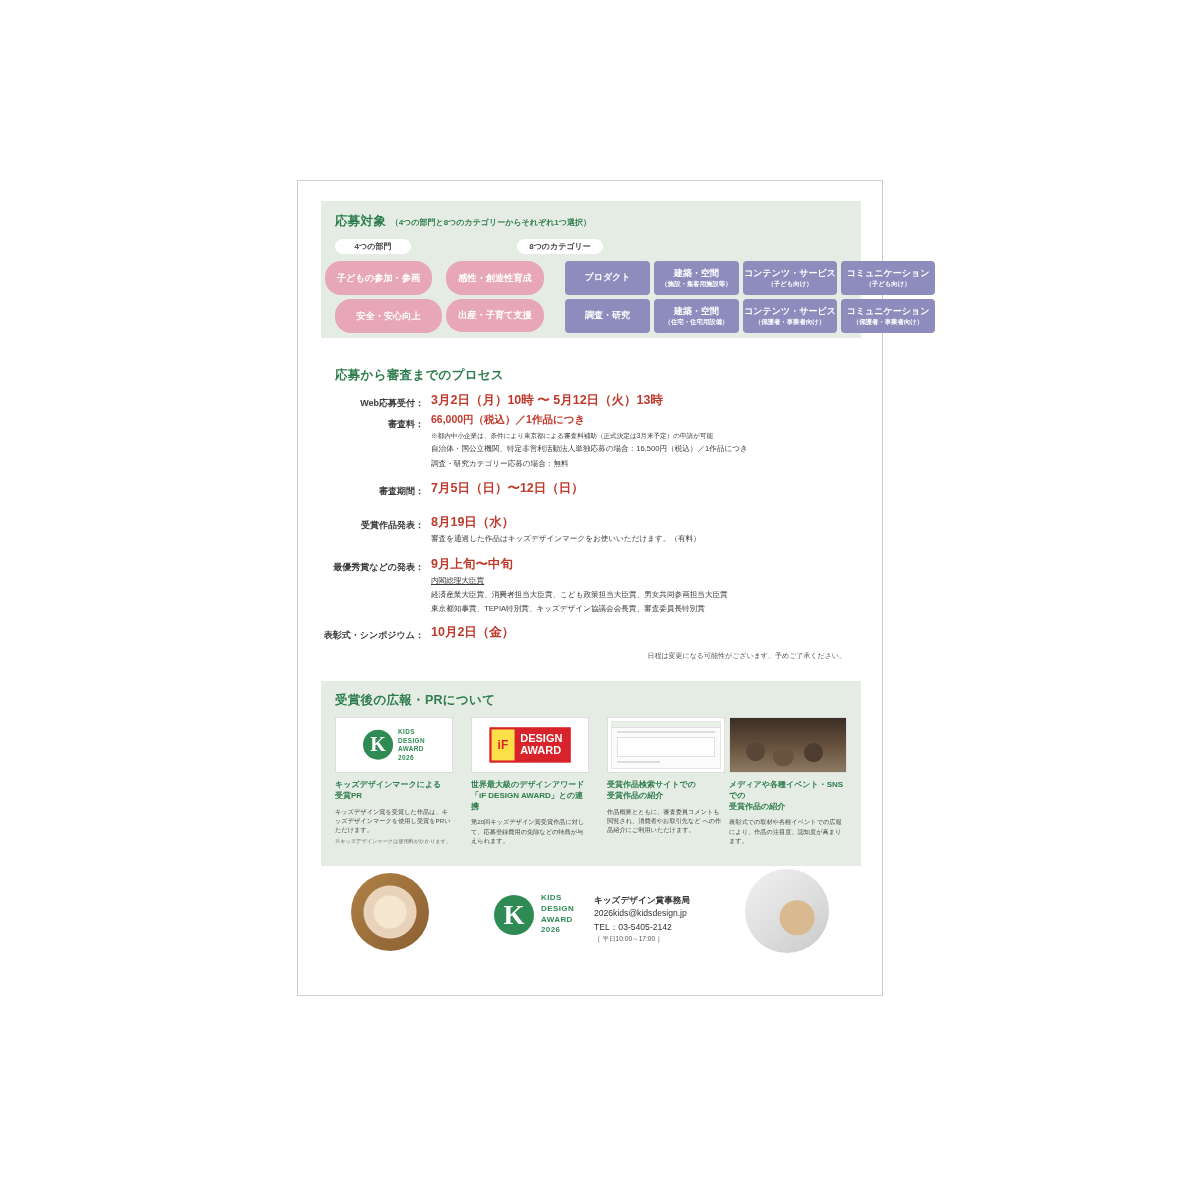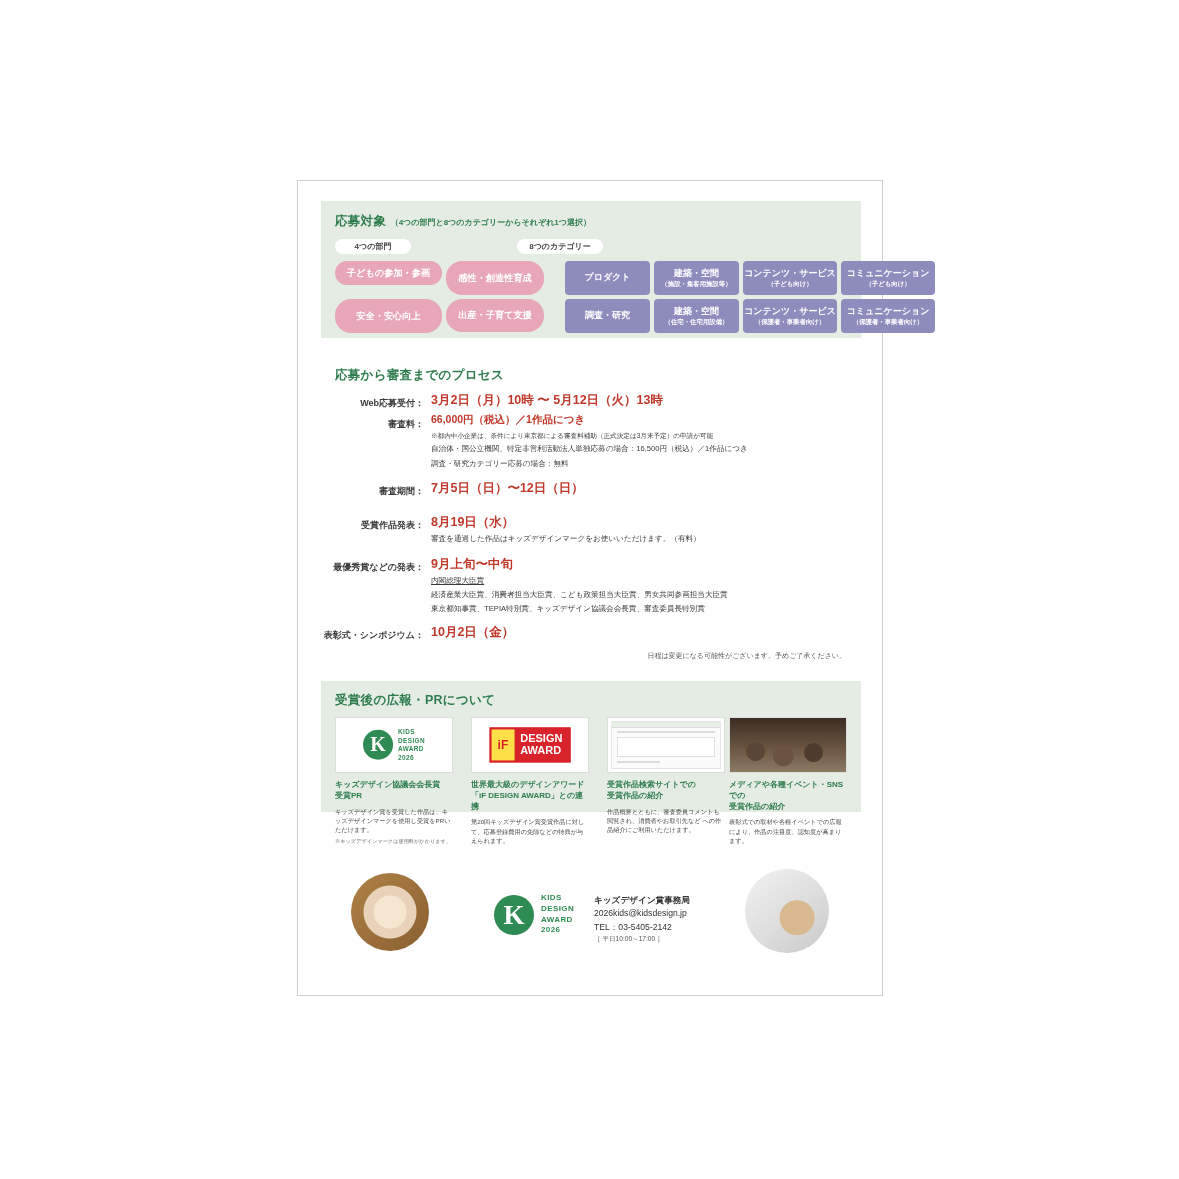--- a/index.html
+++ b/index.html
@@ -134,21 +134,21 @@
     right: 36px;
     top: 470px;
     font-size: 7px;
     color: #555555;
   }
   
   #panel-pr {
     left: 23px;
     top: 500px;
     width: 540px;
-    height: 131px;
+    height: 185px;
   }
   #pr-title { position: absolute; left: 14px; top: 11px; }
   .pr-col { position: absolute; top: 36px; width: 118px; }
   .pr-thumb {
     width: 118px;
     height: 56px;
     background: #ffffff;
     border: 1px solid #dddddd;
     box-sizing: border-box;
     position: relative;
@@ -307,21 +307,21 @@
 
     <div class="panel-green" id="panel-target">
       <div id="target-title">
         <span class="sec-title">応募対象</span>
         <span class="sec-title-sub">（4つの部門と8つのカテゴリーからそれぞれ1つ選択）</span>
       </div>
 
       <div class="pill-label" id="label-bumon">4つの部門</div>
       <div class="pill-label" id="label-category">8つのカテゴリー</div>
 
-      <div class="cat-pink" style="left:14px; top:60px; width:107px; height:24px;">子どもの参加・参画</div>
+      <div class="cat-pink" style="left:4px; top:60px; width:107px; height:34px;">子どもの参加・参画</div>
       <div class="cat-pink" style="left:125px; top:60px; width:98px; height:34px;">感性・創造性育成</div>
       <div class="cat-pink" style="left:14px; top:98px; width:107px; height:34px;">安全・安心向上</div>
       <div class="cat-pink" style="left:125px; top:98px; width:98px; height:33px;">出産・子育て支援</div>
 
       <div class="cat-purple" style="left:244px; top:60px; width:85px; height:34px;">
         <span>プロダクト</span>
         <span class="sub"></span>
       </div>
       <div class="cat-purple" style="left:333px; top:60px; width:85px; height:34px;">
         <span>建築・空間</span>
@@ -391,21 +391,21 @@
           <div class="kd-mark">
             <div class="kd-circle"></div>
             <div class="kd-words">
               <div>KIDS</div>
               <div>DESIGN</div>
               <div>AWARD</div>
               <div>2026</div>
             </div>
           </div>
         </div>
-        <div class="pr-head" style="white-space:pre-line;">キッズデザイン協議会会長賞
+        <div class="pr-head" style="white-space:pre-line;">キッズデザインマークによる
 受賞PR</div>
         <div class="pr-text">キッズデザイン賞を受賞した作品は、キッズデザインマークを使用し受賞をPRいただけます。</div>
         <div class="pr-note">※キッズデザインマークは使用料がかかります。</div>
       </div>
 
       <div class="pr-col" style="left:150px;">
         <div class="pr-thumb">
           <div class="if-logo">
             <div class="if-left">iF</div>
             <div class="if-right">

